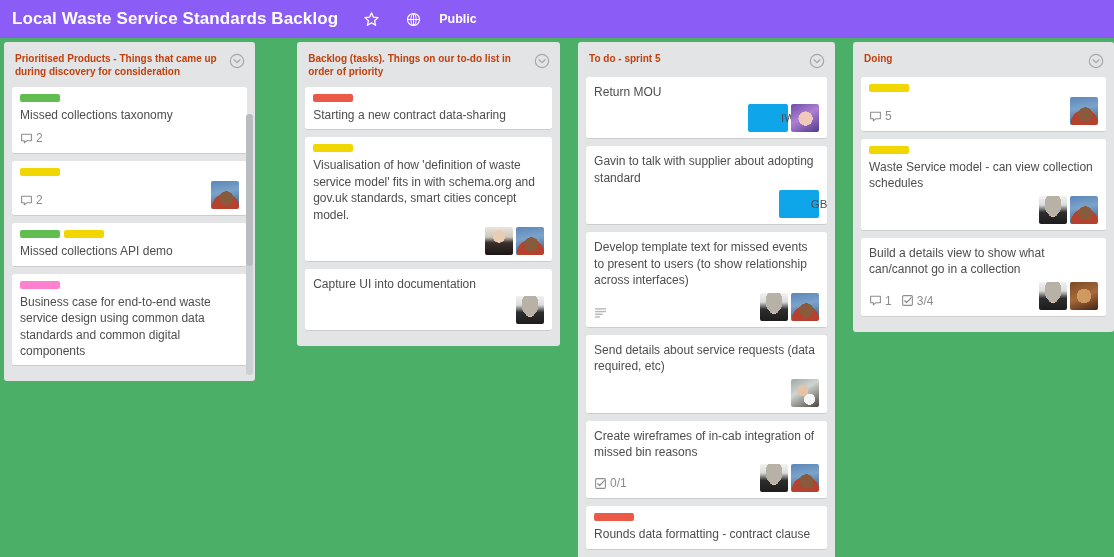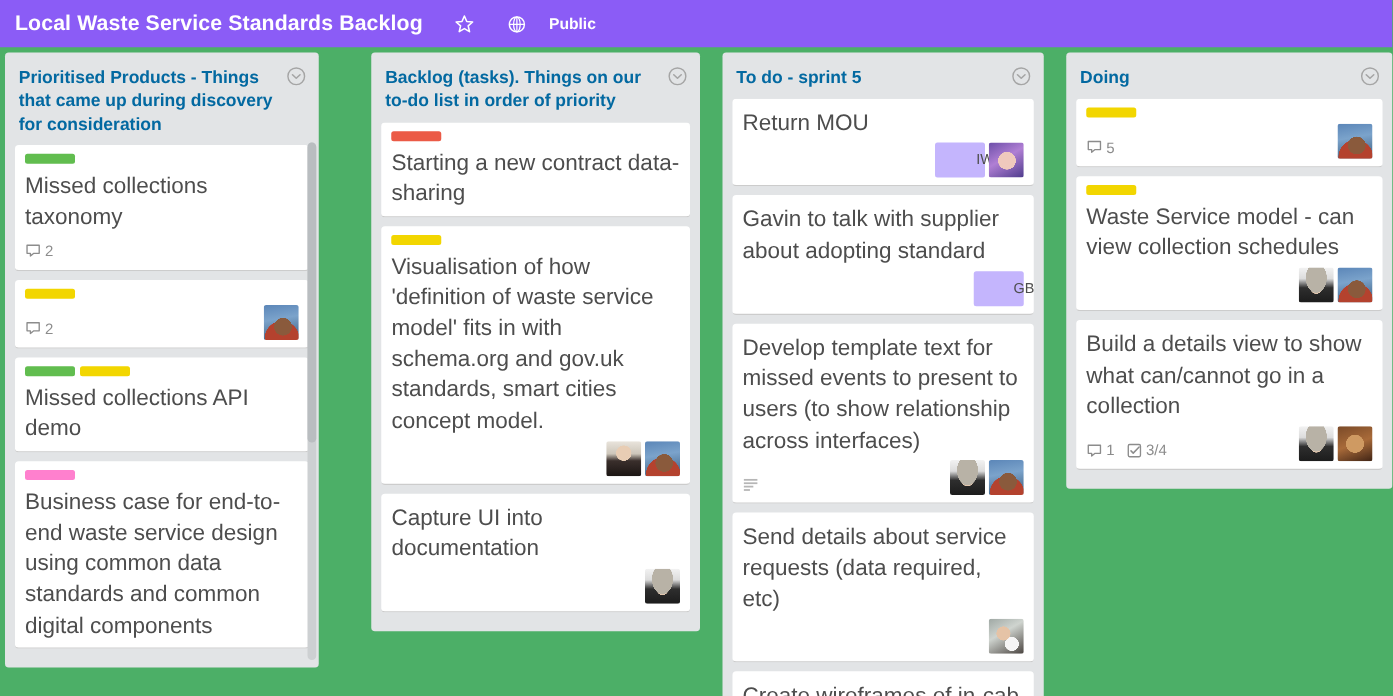--- a/index.html
+++ b/index.html
@@ -71,23 +71,23 @@
   .list-3 { width: 268px; }
 
   .list-header {
     display: flex;
     align-items: flex-start;
     padding: 10px 10px 8px 11px;
     gap: 6px;
   }
   .list-title {
     flex: 1;
-    font-size: 14px;
+    font-size: 10px;
     font-weight: bold;
-    color: #0369a1;
+    color: #c2410c;
     line-height: 1.34;
   }
   .list-menu-icon {
     flex: 0 0 auto;
     width: 16px; height: 16px;
     margin-top: 1px;
     cursor: pointer;
   }
 
   .list-cards {
@@ -110,21 +110,21 @@
     gap: 4px;
     margin-bottom: 5px;
   }
   .label {
     width: 40px;
     height: 8px;
     border-radius: 2px;
     display: block;
   }
   .card-title {
-    font-size: 18px;
+    font-size: 12px;
     color: #4d4d4d;
     line-height: 1.37;
     word-wrap: break-word;
   }
   .card-bottom {
     display: flex;
     align-items: flex-end;
     justify-content: space-between;
     margin-top: 4px;
     min-height: 20px;
@@ -152,21 +152,21 @@
     width: 28px; height: 28px;
     border-radius: 2px;
     background-size: cover;
     background-position: center;
     display: block;
     flex: 0 0 auto;
   }
   .avatar-initials {
     width: 28px; height: 28px;
     border-radius: 2px;
-    background: #c4b5fd;
+    background: #0ea5e9;
     color: #4d4d4d;
     font-size: 11.5px;
     display: flex;
     align-items: center;
     justify-content: center;
     flex: 0 0 auto;
     padding-left: 40px;
   }
 
   

